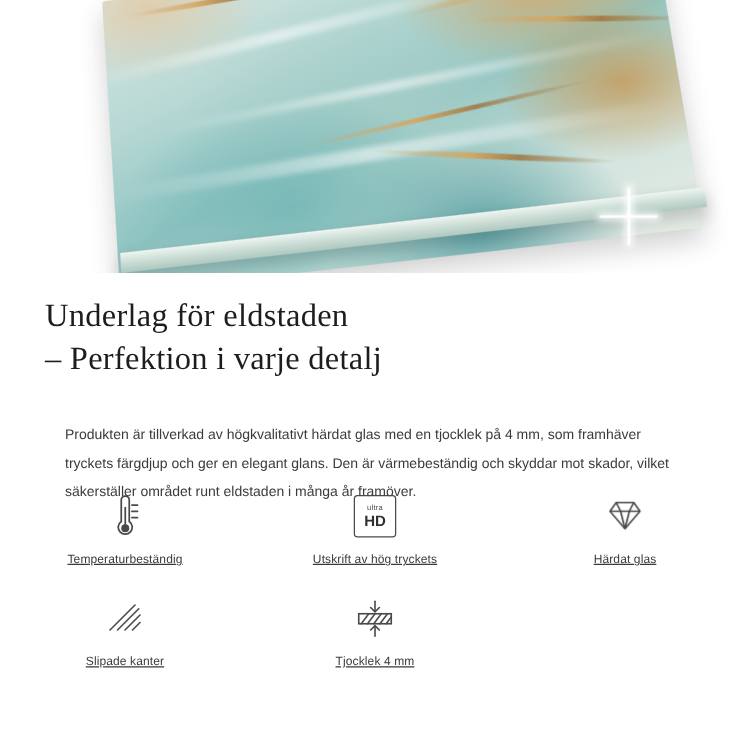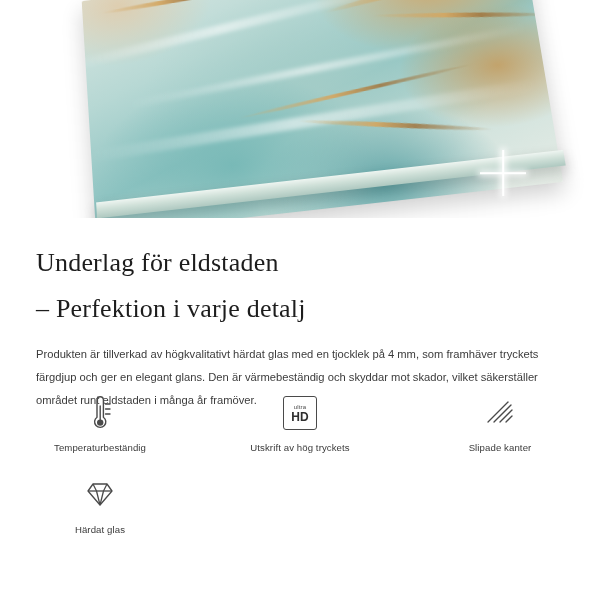--- a/index.html
+++ b/index.html
@@ -84,36 +84,36 @@
     background: #ffffff;
     transform: translate(-50%, -50%);
   }
   .sparkle::before { width: 46px; height: 1.6px; box-shadow: 0 0 6px 2px rgba(255,255,255,0.9); }
   .sparkle::after  { width: 1.6px; height: 46px; box-shadow: 0 0 6px 2px rgba(255,255,255,0.9); }
 
   
   .content {
     position: absolute;
     left: 0;
-    top: 228px;
+    top: 218px;
     width: 600px;
   }
   .headline {
     margin: 0;
     padding: 18px 36px 0 36px;
     font-family: "Liberation Serif", serif;
     font-weight: 400;
     font-size: 26px;
     line-height: 1.32;
     color: #1d1d1d;
     letter-spacing: 0.2px;
   }
-  .headline .l2 { display: block; margin-top: 12px; }
+  .headline .l2 { display: block; }
   .body-copy {
-    margin: 0;
+    margin: 16px;
     padding: 16px 44px 0 36px;
     font-size: 11.2px;
     line-height: 2.05;
     color: #3b3b3b;
   }
 
   
   .features {
     position: absolute;
     left: 0;
@@ -135,20 +135,21 @@
     display: flex;
     align-items: center;
     justify-content: center;
   }
   .feature .caption {
     margin-top: 8px;
     font-size: 9.6px;
     color: #3a3a3a;
     text-align: center;
     letter-spacing: 0.1px;
+    text-decoration: underline;
   }
   .ultrahd {
     width: 32px;
     height: 32px;
     border: 1.4px solid #4a4a4a;
     border-radius: 3px;
     display: flex;
     flex-direction: column;
     align-items: center;
     justify-content: center;
@@ -210,42 +211,61 @@
           <span class="u2">HD</span>
         </div>
       </div>
       <div class="caption">Utskrift av hög tryckets</div>
     </div>
 
 
     <div class="feature">
       <div class="glyph">
         <svg width="36" height="34" viewBox="0 0 36 34">
-          <g fill="none" stroke="#4a4a4a" stroke-width="1.3" stroke-linecap="round">
-            <path d="M6 26 L26 6"></path>
-            <path d="M12 26 L29 9"></path>
-            <path d="M18 26 L30 14"></path>
-            <path d="M24 26 L30 20"></path>
-          </g>
-        </svg>
-      </div>
-      <div class="caption">Slipade kanter</div>
-    </div>
-
-    <div class="feature">
-      <div class="glyph">
-        <svg width="36" height="34" viewBox="0 0 36 34">
           <g fill="none" stroke="#4a4a4a" stroke-width="1.3" stroke-linejoin="round">
             <path d="M6 13 L11 6 h14 l5 7 -12 14z"></path>
             <line x1="6" y1="13" x2="30" y2="13"></line>
             <line x1="11" y1="6" x2="14.5" y2="13"></line>
             <line x1="25" y1="6" x2="21.5" y2="13"></line>
             <line x1="14.5" y1="13" x2="18" y2="27"></line>
             <line x1="21.5" y1="13" x2="18" y2="27"></line>
           </g>
         </svg>
       </div>
       <div class="caption">Härdat glas</div>
     </div>
 
+    <div class="feature">
+      <div class="glyph">
+        <svg width="36" height="34" viewBox="0 0 36 34">
+          <g fill="none" stroke="#4a4a4a" stroke-width="1.3" stroke-linecap="round">
+            <path d="M6 26 L26 6"></path>
+            <path d="M12 26 L29 9"></path>
+            <path d="M18 26 L30 14"></path>
+            <path d="M24 26 L30 20"></path>
+          </g>
+        </svg>
+      </div>
+      <div class="caption">Slipade kanter</div>
+    </div>
+
+    <div class="feature">
+      <div class="glyph">
+        <svg width="36" height="34" viewBox="0 0 36 34">
+          <g stroke="#4a4a4a" stroke-width="1.3" fill="none" stroke-linecap="round">
+            <line x1="18" y1="3" x2="18" y2="11"></line>
+            <path d="M14.5 8 L18 11.5 L21.5 8"></path>
+            <line x1="18" y1="31" x2="18" y2="23"></line>
+            <path d="M14.5 26 L18 22.5 L21.5 26"></path>
+            <rect x="5" y="13" width="26" height="8"></rect>
+            <line x1="7" y1="21" x2="13" y2="13"></line>
+            <line x1="12" y1="21" x2="18" y2="13"></line>
+            <line x1="17" y1="21" x2="23" y2="13"></line>
+            <line x1="22" y1="21" x2="28" y2="13"></line>
+            <line x1="27" y1="21" x2="31" y2="15.5"></line>
+          </g>
+        </svg>
+      </div>
+      <div class="caption">Tjocklek 4 mm</div>
+    </div>
 
   </div>
 </div>
 
 </body></html>

